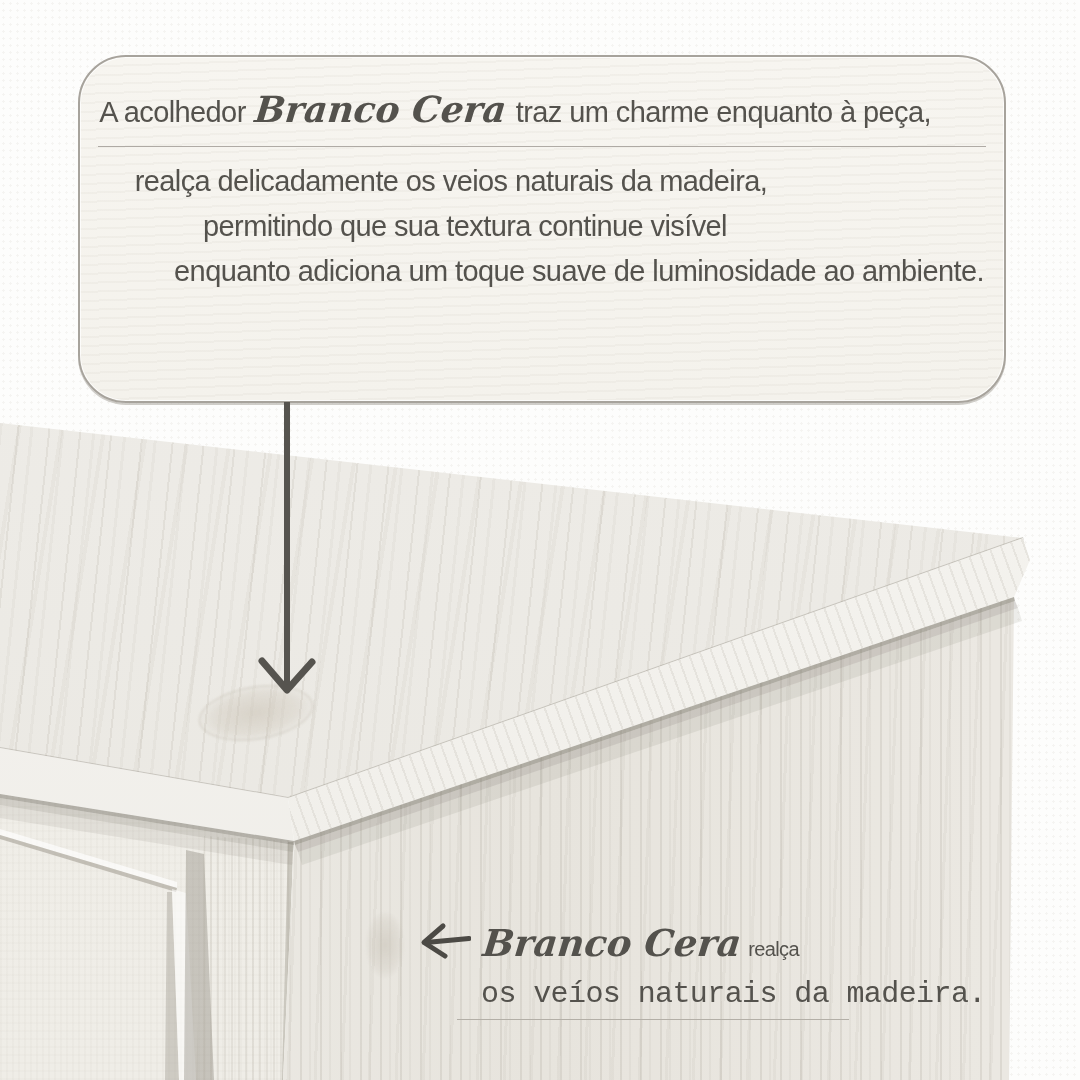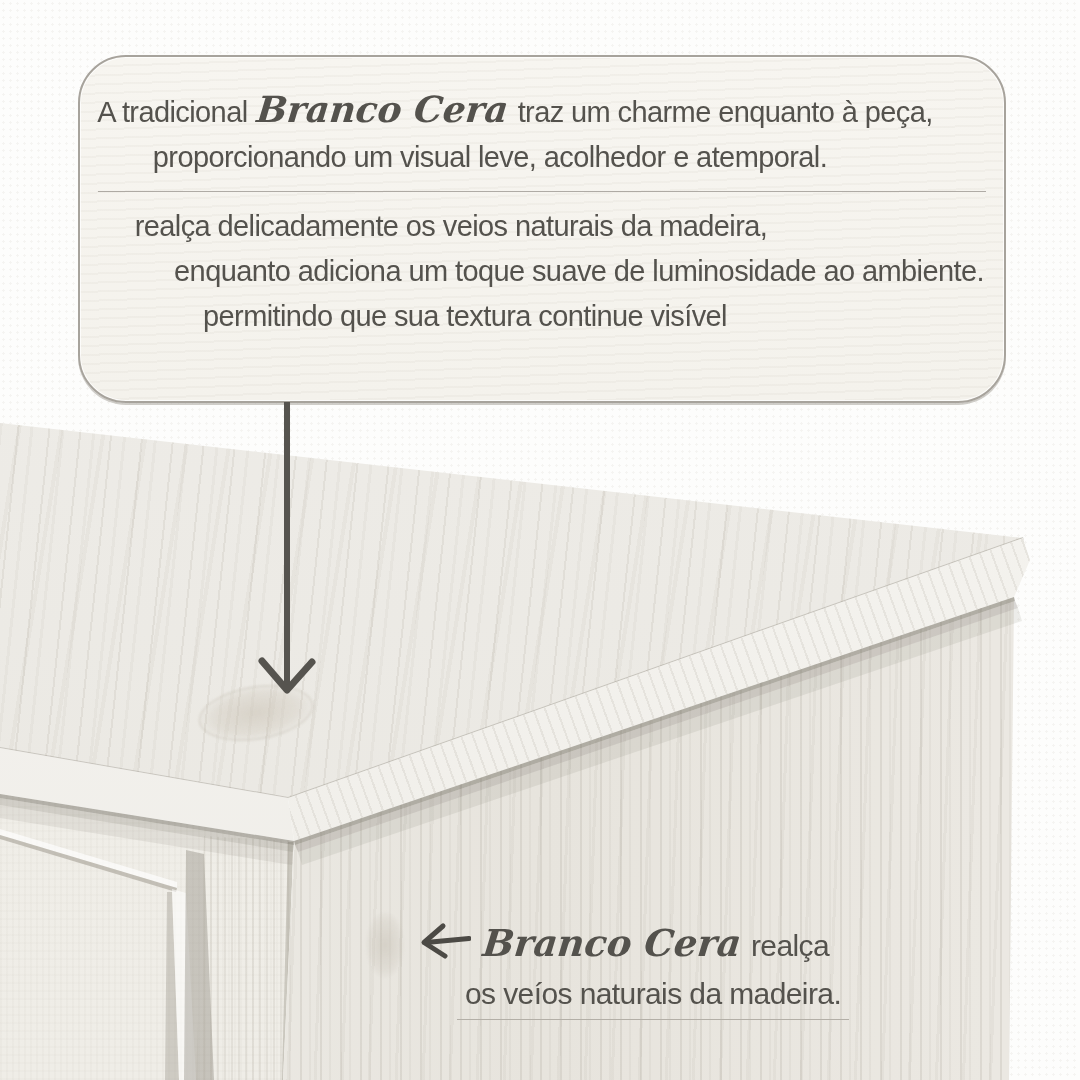--- a/index.html
+++ b/index.html
@@ -101,23 +101,23 @@
     font-size:36px;display:inline-block;transform:skewX(-6deg);
     letter-spacing:0;padding:0 2px;
   }
   .divider{height:1px;background:#9d9992;opacity:0.8;margin:11px 18px 12px 18px;}
 
   
   .down-arrow{position:absolute;left:257px;top:402px;}
   .annotation{position:absolute;left:413px;top:920px;width:470px;}
   .ann-row1{white-space:nowrap;line-height:46px;}
   .ann-row1 .left-arrow{vertical-align:-4px;margin-right:10px;}
-  .ann-rest{font-size:30px;letter-spacing:-0.6px;color:#54524d;}
+  .ann-rest{font-size:20px;letter-spacing:-0.6px;color:#54524d;}
   .ann-row1 .script{font-size:37px;}
-  .ann-row2{margin-left:52px;font-size:30px;letter-spacing:-0.6px;line-height:40px;white-space:nowrap;color:#54524d;}
+  .ann-row2{margin-left:68px;font-size:30px;letter-spacing:-0.6px;line-height:40px;white-space:nowrap;color:#54524d;font-family:Liberation Mono, monospace;}
   .ann-underline{margin-left:44px;margin-top:5px;width:392px;height:1px;background:#b3afa7;}
 </style>
 </head>
 <body>
 
 <div class="stage">
 
   <div>
     <div class="layer top-surface">
       <div class="knot"></div>
@@ -140,26 +140,25 @@
     </div>
     <div class="layer shadowL1"></div>
     <div class="layer shadowL2"></div>
     <div class="layer shadowL3"></div>
     <div class="layer shadowR1"></div>
     <div class="layer shadowR2"></div>
     <div class="layer shadowR3"></div>
   </div>
 
   <div class="callout">
-    <div class="c-line" style="transform:translateX(-27px)"><span>A tradicional </span><span class="script">Branco Cera</span><span> traz um charme enquanto à peça,</span></div>
-    <div class="c-line" style="transform:translateX(-52px)">proporcionando um visual leve, acolhedor e atemporal.</div>
+    <div class="c-line" style="transform:translateX(-27px)"><span>A acolhedor </span><span class="script">Branco Cera</span><span> traz um charme enquanto à peça,</span></div>
     <div class="divider"></div>
     <div class="c-line" style="transform:translateX(-91px)">realça delicadamente os veios naturais da madeira,</div>
+    <div class="c-line" style="transform:translateX(-77px)">permitindo que sua textura continue visível</div>
     <div class="c-line" style="transform:translateX(37px)">enquanto adiciona um toque suave de luminosidade ao ambiente.</div>
-    <div class="c-line" style="transform:translateX(-77px)">permitindo que sua textura continue visível</div>
   </div>
 
   <svg class="down-arrow" width="60" height="296" viewBox="0 0 60 296">
     <path d="M30 0 V 287" stroke="#56544f" stroke-width="6" fill="none"></path>
     <path d="M5 259 L30 288 L55 260" stroke="#56544f" stroke-width="7" fill="none" stroke-linecap="round" stroke-linejoin="round"></path>
   </svg>
 
   <div class="annotation">
     <div class="ann-row1">
       <svg class="left-arrow" width="58" height="38" viewBox="0 0 58 38">

